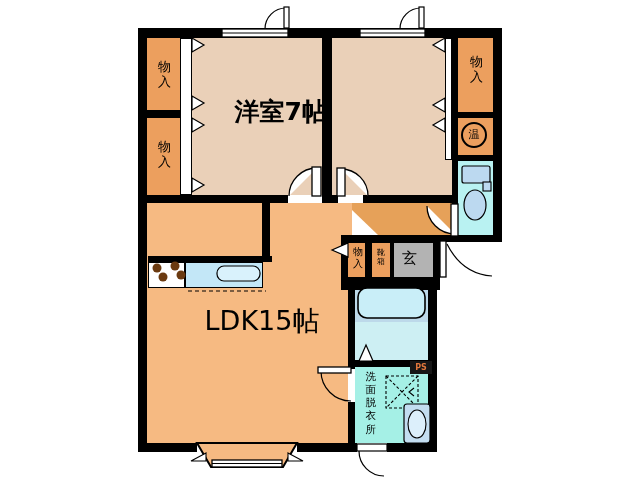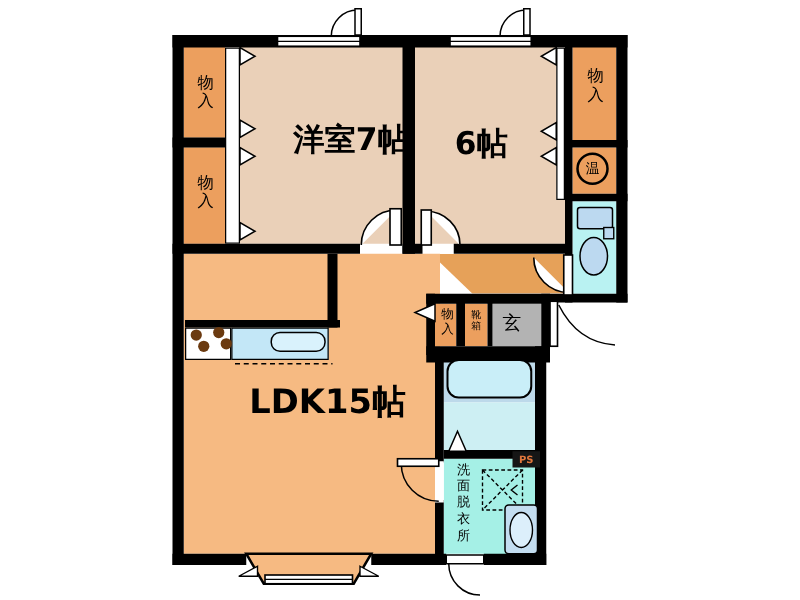--- a/index.html
+++ b/index.html
@@ -182,22 +182,21 @@
     <g fill="#6b3a10">
       <circle cx="157" cy="268" r="4.5"></circle>
       <circle cx="175" cy="266" r="4.5"></circle>
       <circle cx="163" cy="277" r="4.5"></circle>
       <circle cx="181" cy="275" r="4.5"></circle>
     </g>
     <line x1="188" y1="291" x2="266" y2="291" stroke="#000" stroke-width="1.2" stroke-dasharray="4,3"></line>
   </svg>
 
   <div class="lbl" style="left:203px;top:95px;width:124px;font-size:25px;font-weight:bold;text-align:right;">洋室7帖</div>
-  <div class="lbl" style="left:350px;top:98px;width:70px;font-size:25px;font-weight:bold;text-align:center;">6帖</div>
-  <div class="lbl" style="left:182px;top:303px;width:160px;font-size:27px;font-weight:bold;text-align:center;">LDK15帖</div>
+  <div class="lbl" style="left:182px;top:303px;width:160px;font-size:27px;font-weight:normal;text-align:center;">LDK15帖</div>
   <div class="lbl vtext" style="left:155px;top:60px;width:16px;font-size:13px;">物入</div>
   <div class="lbl vtext" style="left:155px;top:140px;width:16px;font-size:13px;">物入</div>
   <div class="lbl vtext" style="left:467px;top:55px;width:16px;font-size:13px;">物入</div>
   <div class="lbl vtext" style="left:350px;top:246px;width:13px;font-size:10px;">物入</div>
   <div class="lbl vtext" style="left:376px;top:248px;width:9px;font-size:8px;font-family:Liberation Mono, monospace;">靴箱</div>
   <div class="lbl" style="left:402px;top:249px;font-size:15px;">玄</div>
   <div class="lbl vtext" style="left:363px;top:370px;width:13px;font-size:10.5px;line-height:1.25;">洗面脱衣所</div>
   <div id="on-circle" class="lbl">温</div>
   <div id="ps-box">PS</div>
 

